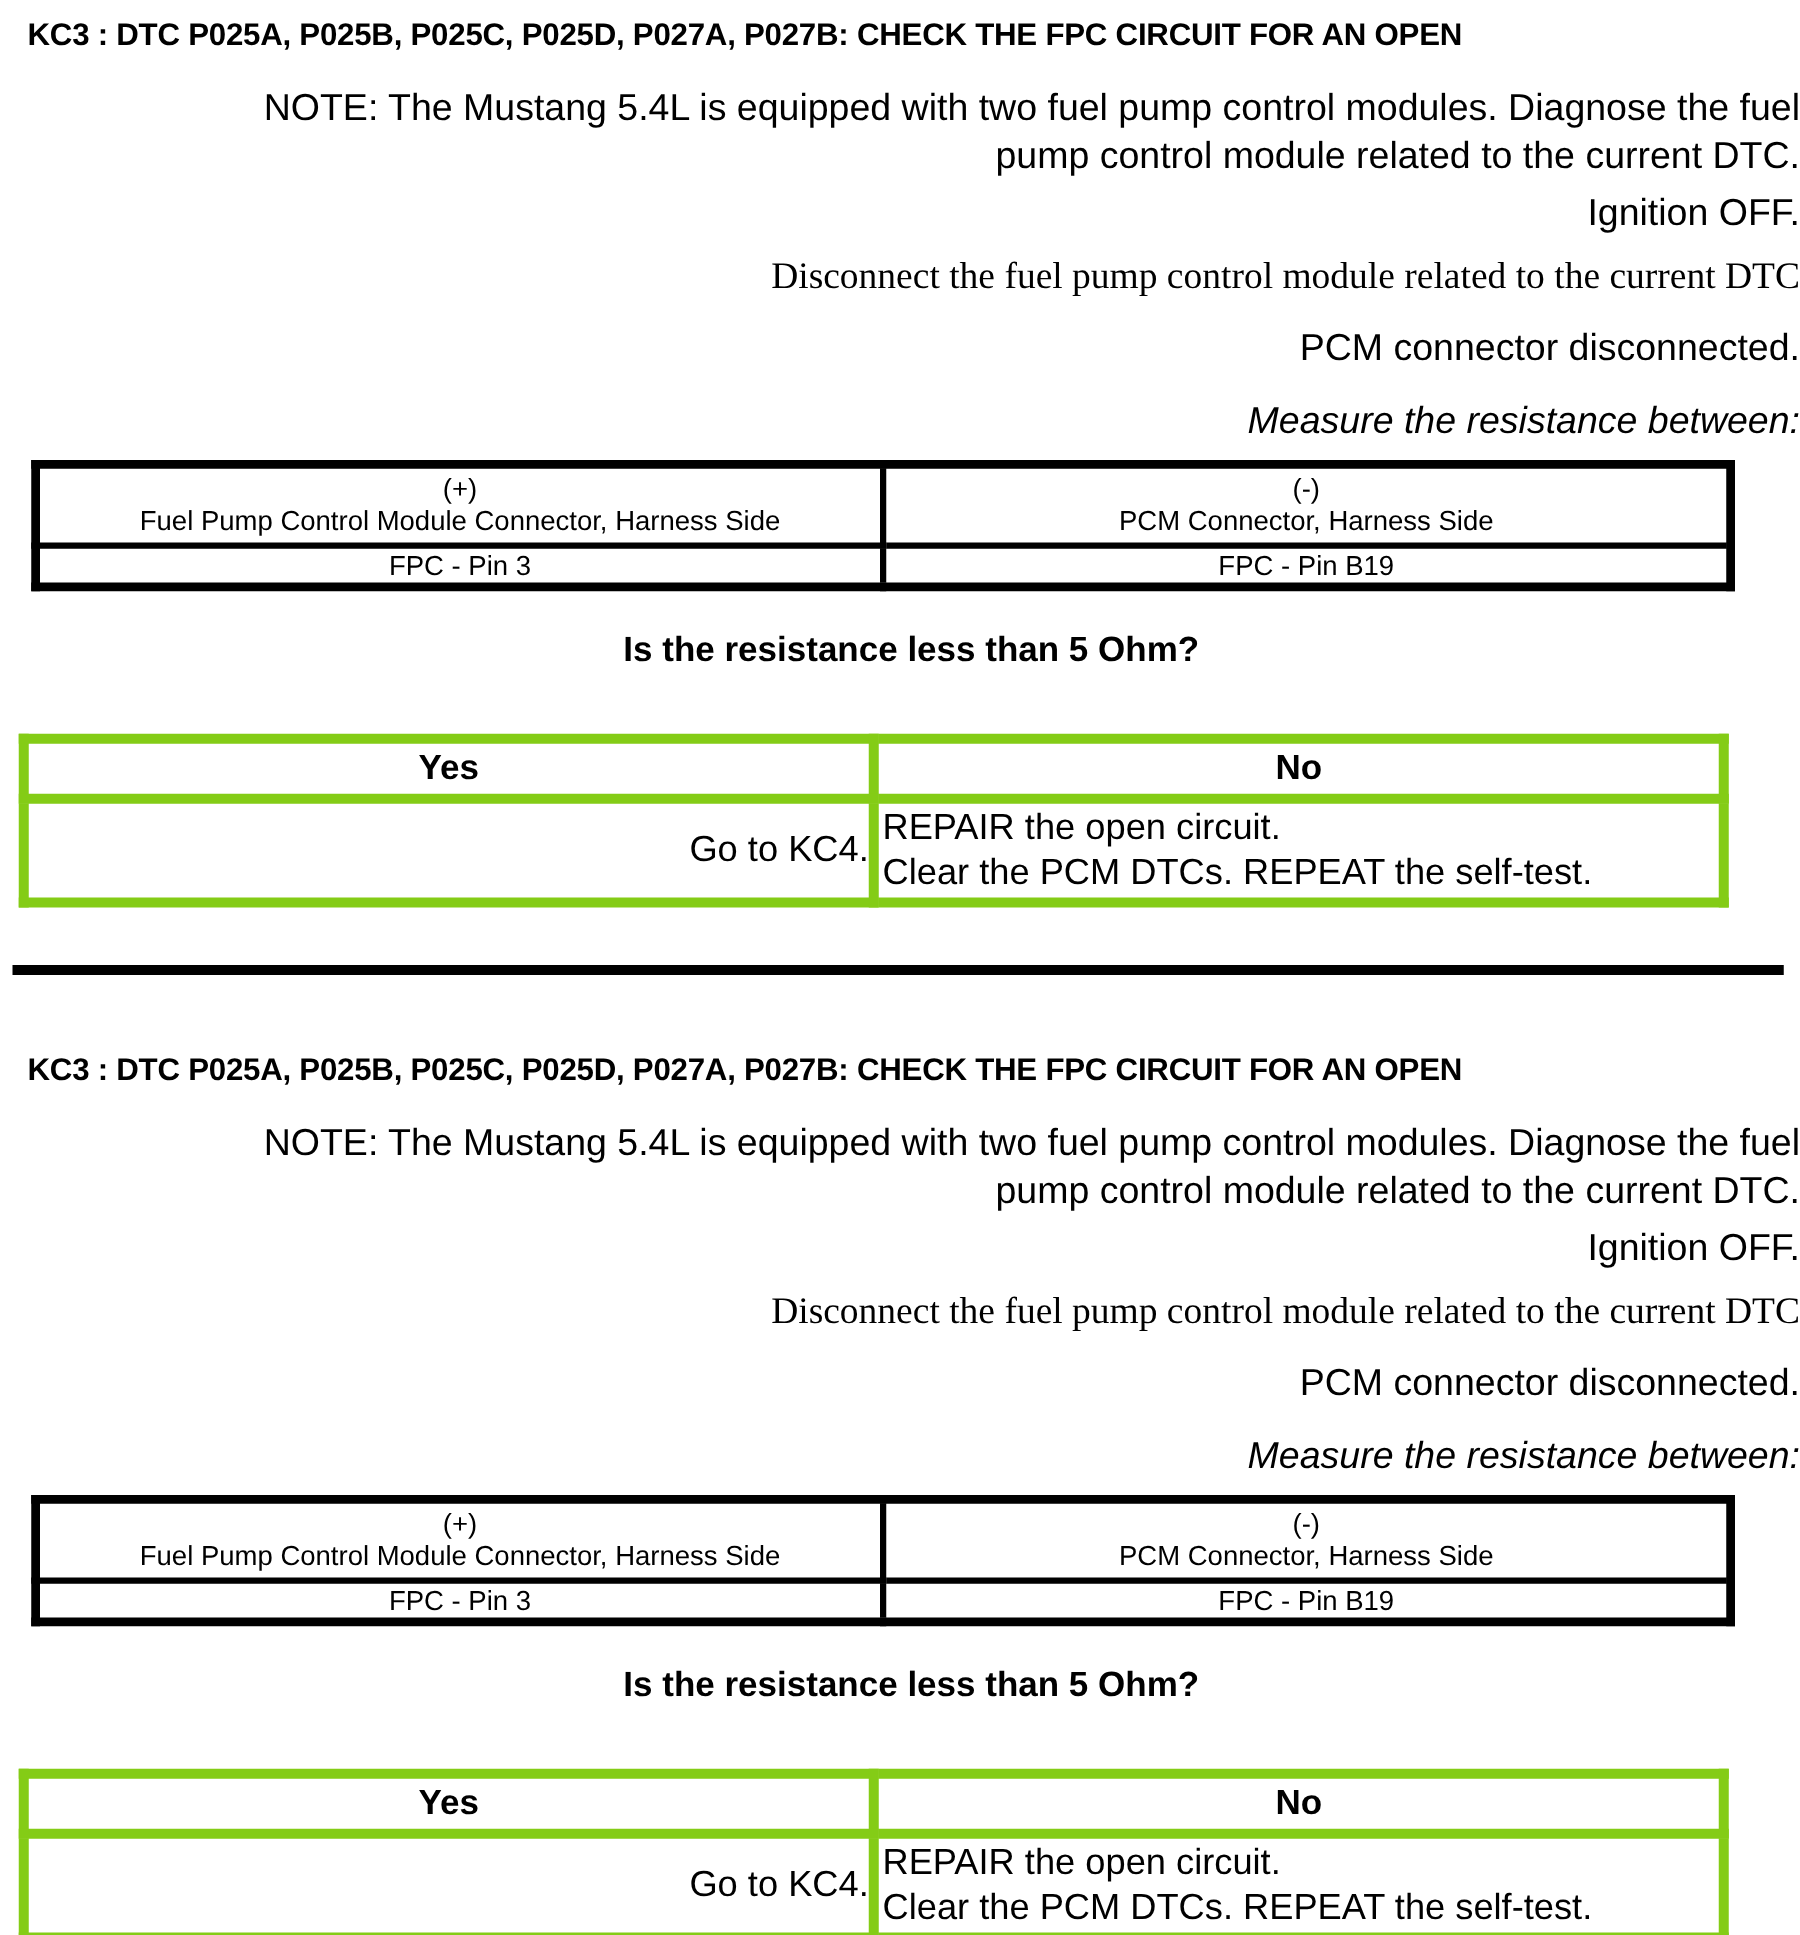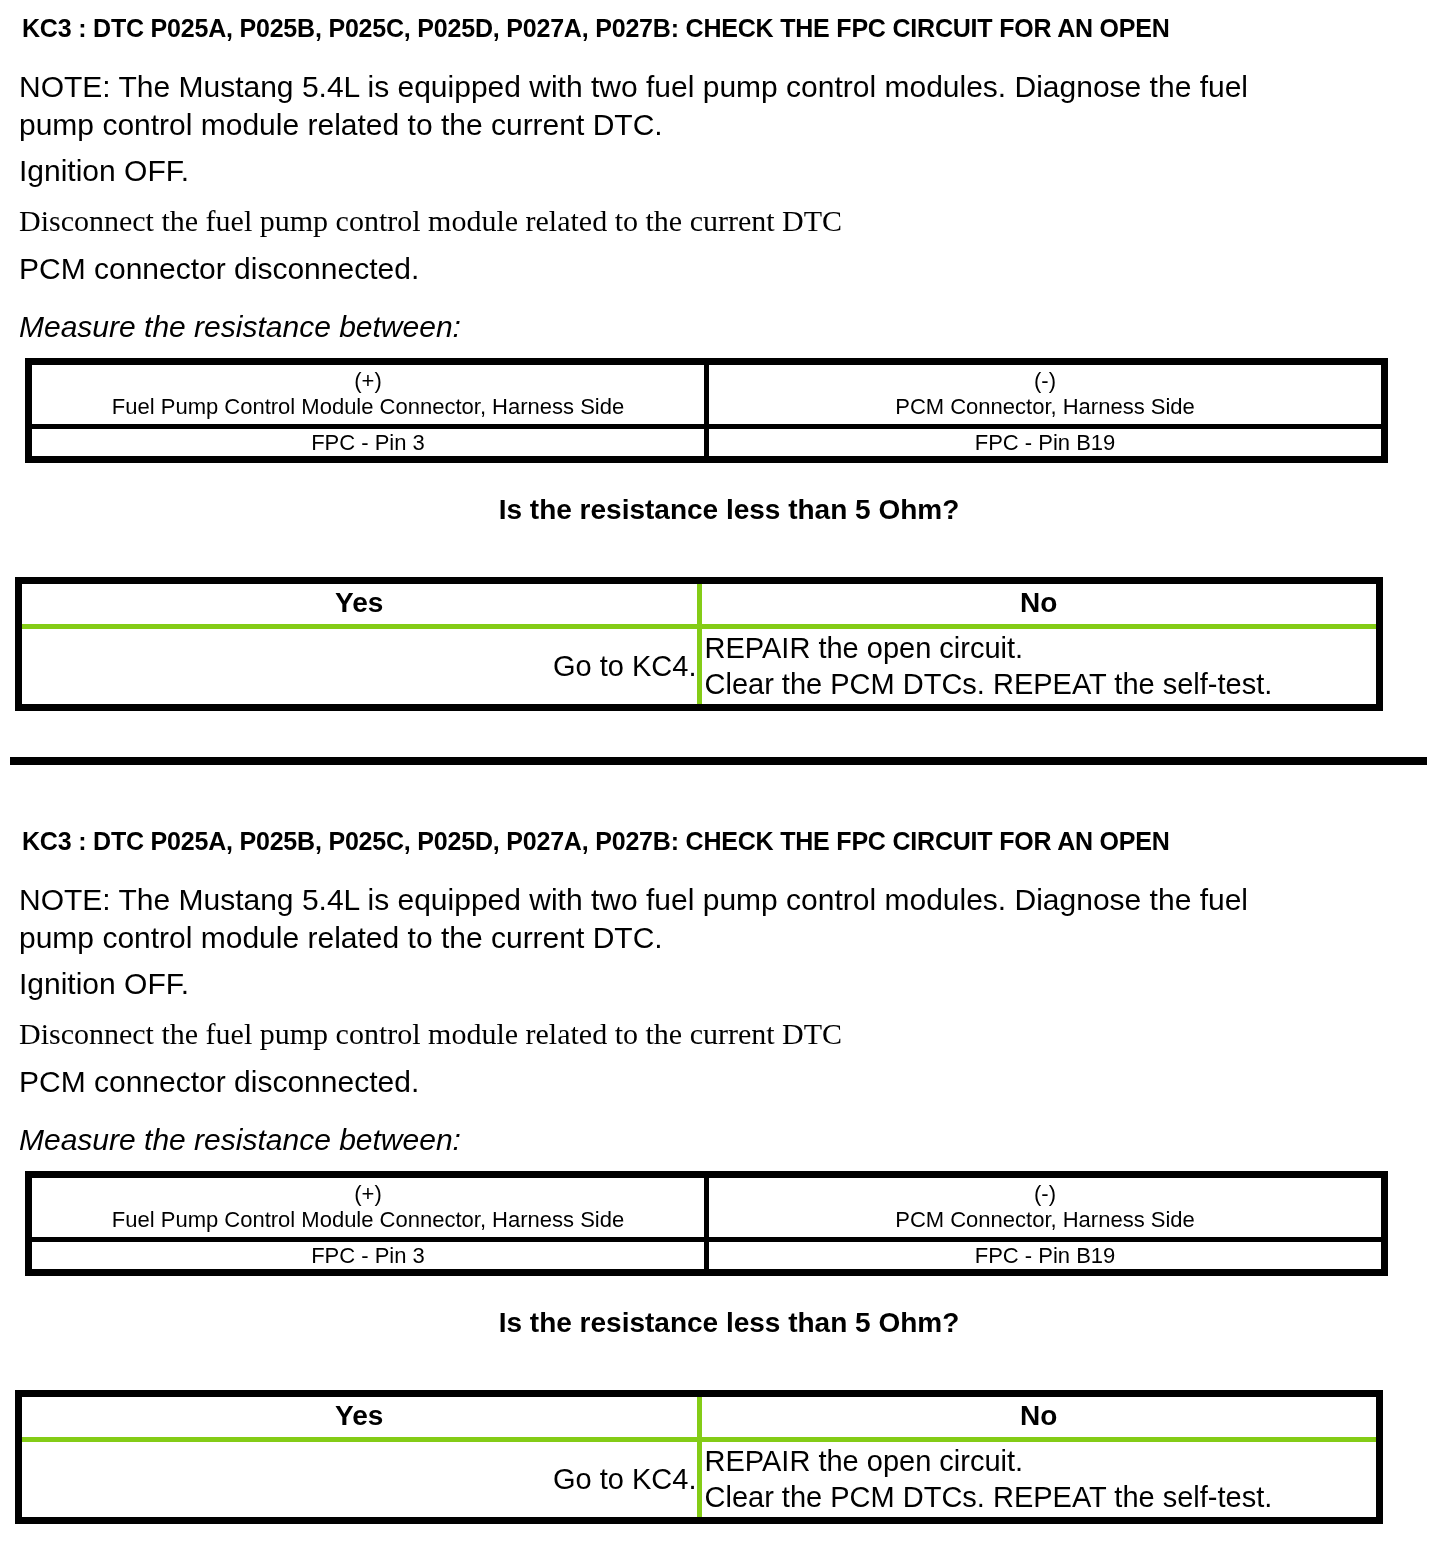--- a/index.html
+++ b/index.html
@@ -21,25 +21,26 @@
     white-space: nowrap;
     letter-spacing: -0.2px;
   }
   .section-2 .heading { margin-top: 62px; }
 
   .para {
     font-size: 30px;
     line-height: 38px;
     margin-left: 19px;
     white-space: nowrap;
+    text-align: right;
   }
   .note { margin-top: 26px; }
   .step-ignition   { margin-top: 8px; }
   .step-disconnect { margin-top: 12px; font-family: Liberation Serif, serif; }
-  .step-pcm        { margin-top: 10px; }
+  .step-pcm        { margin-top: 20px; }
   .step-measure    { margin-top: 20px; font-style: italic; }
 
   table { border-collapse: collapse; table-layout: fixed; }
 
   .meas-table {
     margin: 12px 0 0 25px;
     width: 1363px;
     border: 7px solid #000;
   }
   .meas-table td {
@@ -60,21 +61,21 @@
     margin: 30px 0 0 18px;
     white-space: nowrap;
     text-align: center;
   }
 
   .yesno-table {
     margin: 50px 0 0 15px;
     width: 1368px;
     border: 7px solid #000;
   }
-  .yesno-table td { border: 5px solid #84cc16; width: 50%; }
+  .yesno-table td { border: 8px solid #84cc16; width: 50%; }
   .yesno-header-row td {
     font-size: 28px;
     font-weight: bold;
     text-align: center;
     padding: 3px 0 6px 0;
     line-height: 31px;
   }
   .yes-action-cell {
     font-size: 29px;
     text-align: right;

